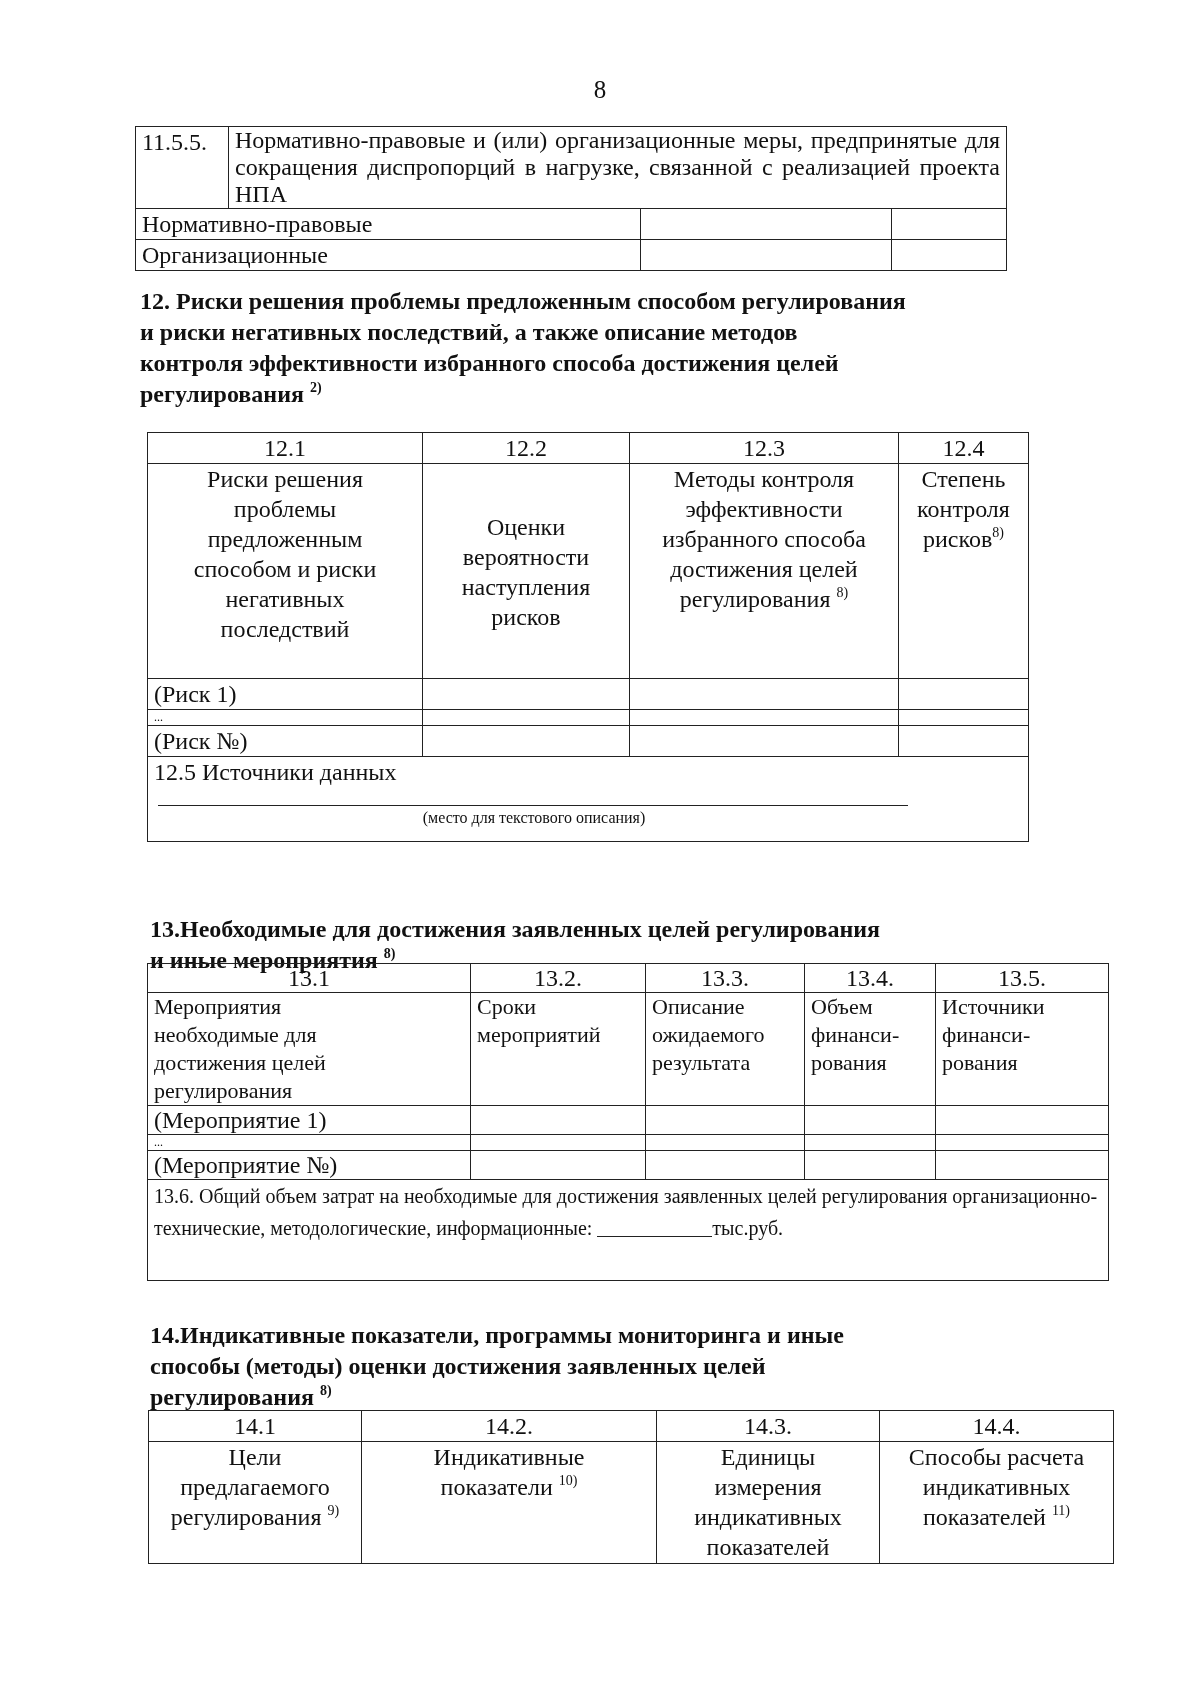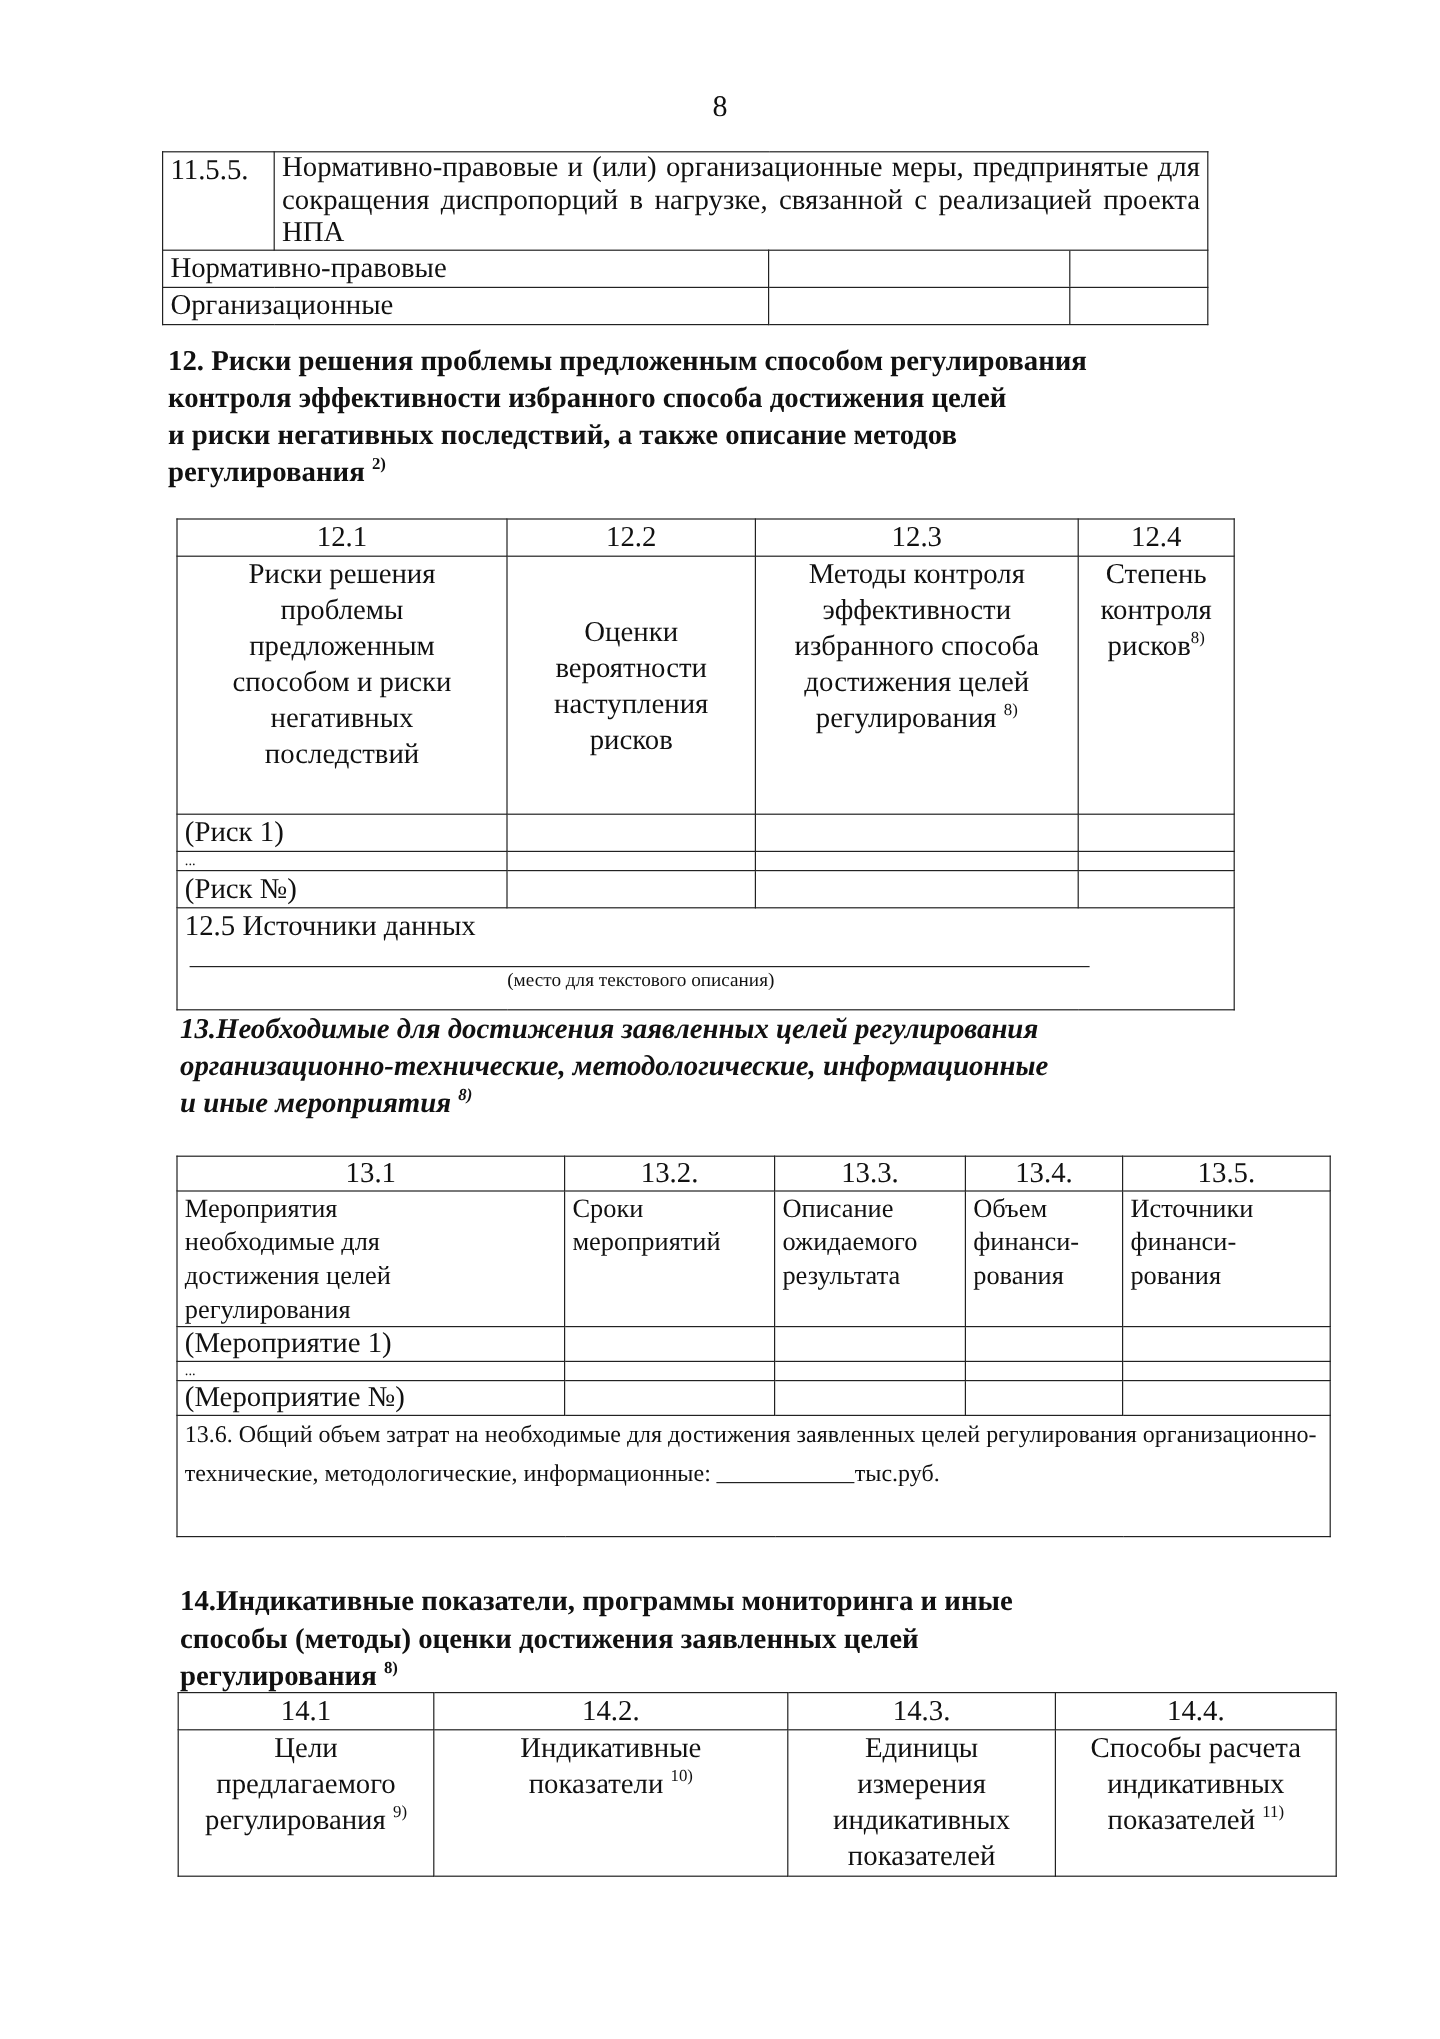--- a/index.html
+++ b/index.html
@@ -46,22 +46,22 @@
             <div style="width:250px; border-right:1.5px solid #222;"></div>
             <div></div>
           </div>
     </td>
   </tr>
 </tbody>
   </table>
 
 <div class="heading" style="top:286px; left:140px;">
   <div>12. Риски решения проблемы предложенным способом регулирования</div>
+  <div>и риски негативных последствий, а также описание методов</div>
   <div>контроля эффективности избранного способа достижения целей</div>
-  <div>и риски негативных последствий, а также описание методов</div>
   <div><span>регулирования</span> <sup>2)</sup></div>
 </div>
 
 <table style="left:147px; top:432px; width:882px;">
   <tbody>
       <tr>
     <td class="center" style="width:262px;">12.1</td>
     <td class="center" style="width:194px;">12.2</td>
     <td class="center" style="width:256px;">12.3</td>
     <td class="center">12.4</td>
@@ -97,23 +97,22 @@
   <tr>
     <td colspan="4" style="height:84px;">
       <div>12.5 Источники данных</div>
       <div class="line"></div>
       <div style="width:760px; text-align:center; font-size:16px; line-height:24px;">(место для текстового описания)</div>
     </td>
   </tr>
 </tbody>
   </table>
 
-<div class="heading" style="top:843px; left:150px;font-style:italic;">
+<div class="heading" style="top:914px; left:150px;">
   <div>13.Необходимые для достижения заявленных целей регулирования</div>
-  <div>организационно-технические, методологические, информационные</div>
   <div><span>и иные мероприятия</span> <sup>8)</sup></div>
 </div>
 
 <table class="t13" style="left:147px; top:963px; width:962px;">
   <tbody>
       <tr>
     <td class="center" style="width:310px; font-size:24px;">13.1</td>
     <td class="center" style="width:162px; font-size:24px;">13.2.</td>
     <td class="center" style="width:146px; font-size:24px;margin-top:40px;">13.3.</td>
     <td class="center" style="width:118px; font-size:24px;">13.4.</td>

